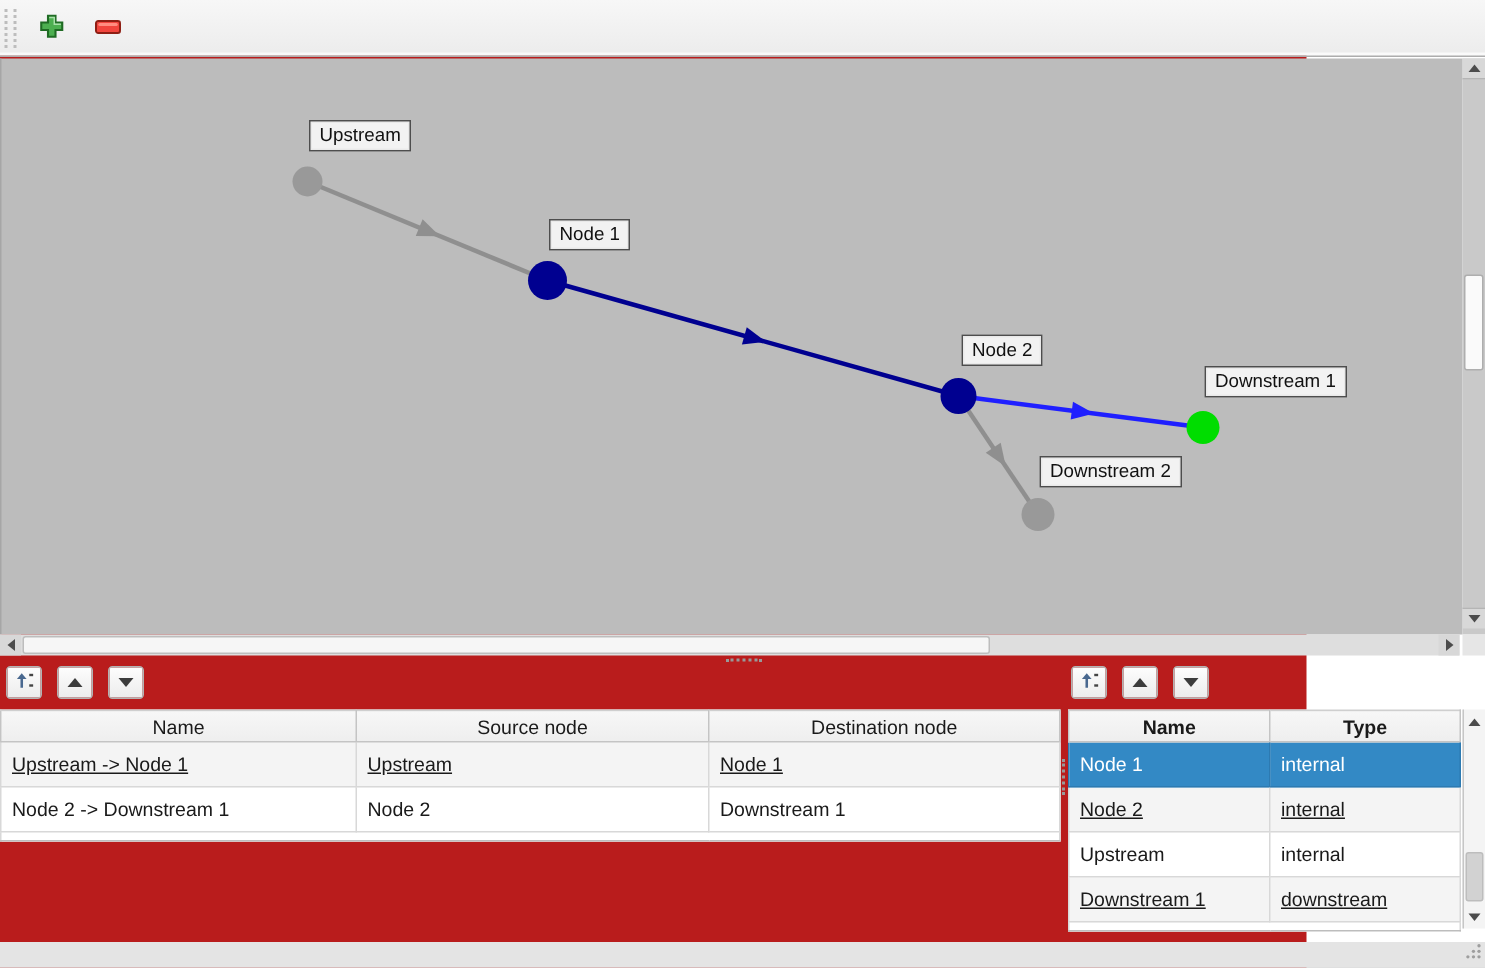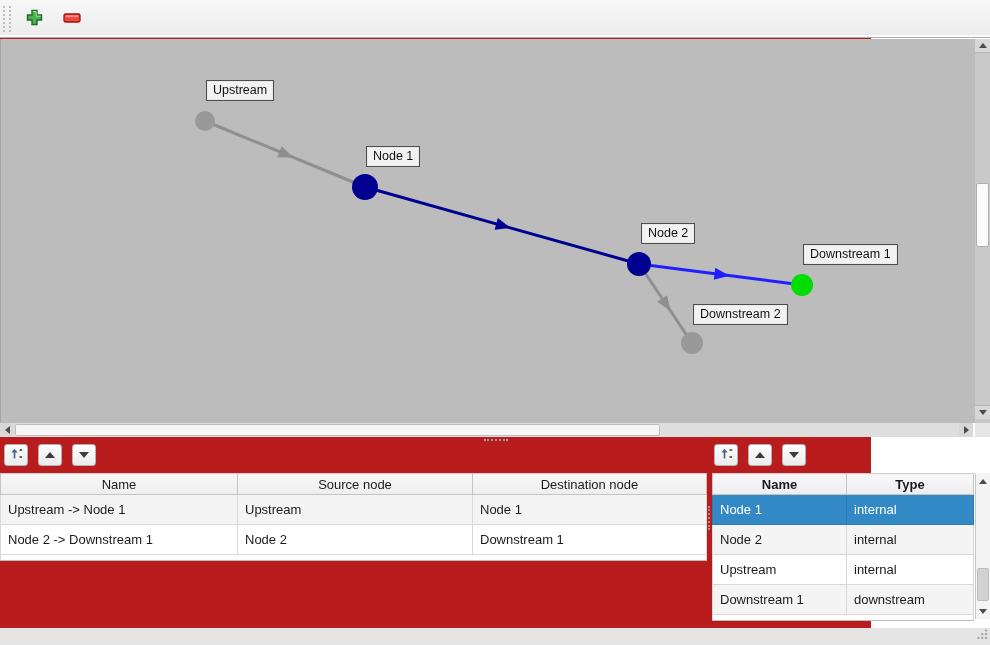--- a/index.html
+++ b/index.html
@@ -57,21 +57,21 @@
     border:1px solid #b3b3b3; border-radius:3px; display:flex; align-items:center; justify-content:center; cursor:pointer; }
 
   table { border-collapse:collapse; table-layout:fixed; background:#fff; }
   .tbl { position:absolute; top:473px; }
   .tbl-left { left:0; width:706px; }
   .tbl-right { left:712px; width:261px; }
   th { height:21px; font-weight:normal; background:linear-gradient(#f7f7f7,#eeeeee);
     border:1px solid #c4c4c4; border-top:1px solid #cfcfcf; font-size:13px;margin-top:42px; }
   .tbl-right th { font-weight:bold; }
   td { height:30px; padding-left:7px; border:1px solid #d8d8d8; font-size:13px; background:#fff; }
-  tr.alt td { background:#f4f4f4; }
+  tr.alt td { background:#f4f4f4;text-decoration:underline; }
   tr.selected td { background:#3389c5; color:#fff; border-color:#2d7ab1; }
   td.footer { height:6px; padding:0; border-bottom:1px solid #bdbdbd; }
 
   .tbl-vscroll { position:absolute; left:975px; top:473px; width:15px; height:146px;
     background:#f4f4f4; border-left:1px solid #c6c6c6; }
   .tbl-vscroll .sb-btn { position:absolute; left:0; width:14px; height:14px; display:flex; align-items:center; justify-content:center; }
   .tbl-vscroll .sb-btn.up { top:1px; } .tbl-vscroll .sb-btn.down { top:131px; }
   .tbl-thumb { position:absolute; left:1px; top:95px; width:12px; height:33px;
     background:#d2d2d2; border:1px solid #bdbdbd; border-radius:2px; }
 

